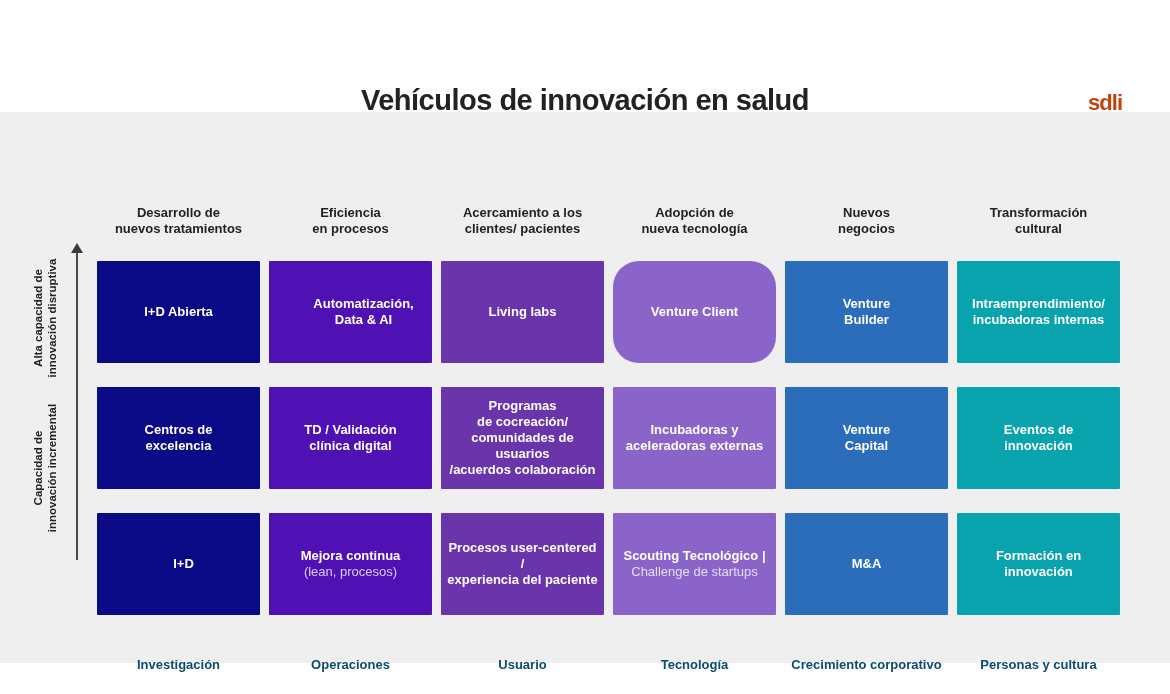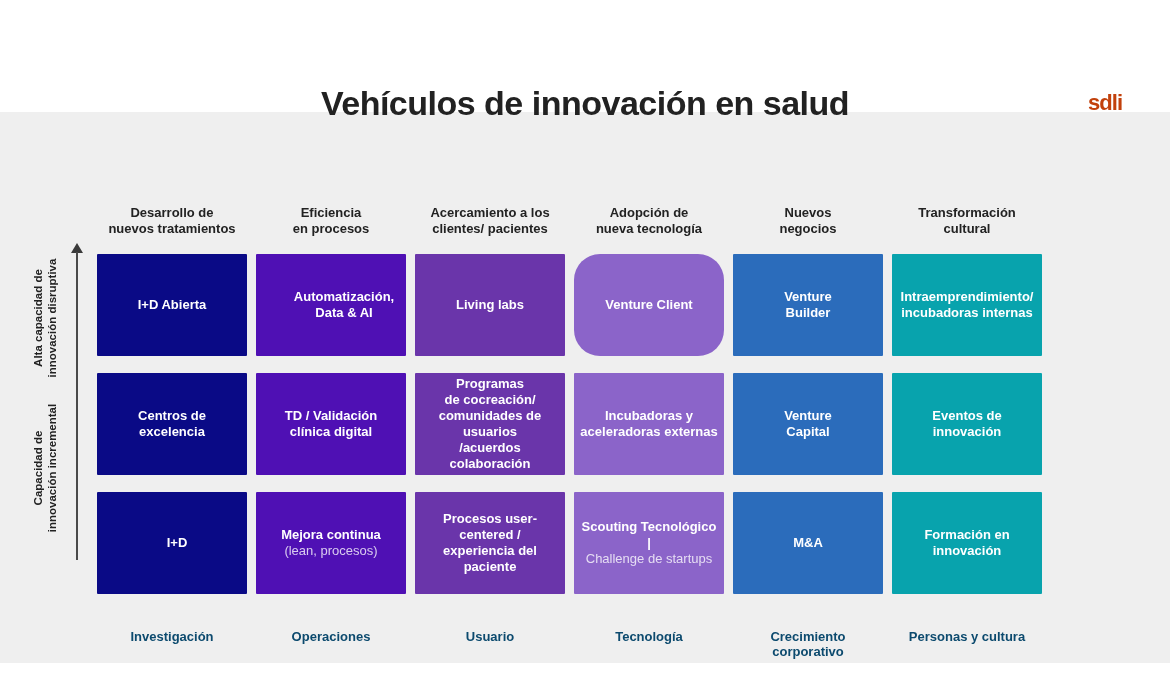--- a/index.html
+++ b/index.html
@@ -7,21 +7,21 @@
     width:1170px;height:694px;position:relative;overflow:hidden;
     background:#ffffff;
     font-family:"Liberation Sans","DejaVu Sans",sans-serif;
     color:#1c1c1c;
   }
   .canvas{
     position:absolute;left:0;top:112px;width:1170px;height:551px;
   }
   .page-title{
     position:absolute;left:0;top:84px;width:1170px;text-align:center;
-    font-size:34px;font-weight:bold;letter-spacing:-0.5px;color:#222222;
+    font-size:29px;font-weight:bold;letter-spacing:-0.5px;color:#222222;
   }
   .brand{
     position:absolute;top:90px;right:48px;
     font-size:22px;font-weight:bold;letter-spacing:-1px;color:#c2410c;
   }
   
   .axis-line{position:absolute;left:76px;top:252px;width:2px;height:308px;background:#4a4a4a;}
   .axis-head{
     position:absolute;left:71px;top:243px;width:0;height:0;
     border-left:6px solid transparent;border-right:6px solid transparent;
@@ -30,21 +30,21 @@
   .vlabel{
     position:absolute;width:160px;text-align:center;
     transform:rotate(-90deg);
     font-size:11.5px;font-weight:bold;line-height:14px;color:#222222;
     white-space:pre-line;
   }
   .vlabel.top{left:-35px;top:304px;}
   .vlabel.bottom{left:-35px;top:454px;}
   
   .grid{position:absolute;left:97px;top:182px;display:flex;gap:9px;}
-  .col{width:150px;display:flex;flex-direction:column;gap:17px;}
+  .col{width:163px;display:flex;flex-direction:column;gap:24px;}
   .col-header{
     height:55px;display:flex;align-items:flex-end;justify-content:center;
     text-align:center;font-size:13px;font-weight:bold;line-height:16px;
     color:#222222;white-space:pre-line;
   }
   .cell{
     height:102px;display:flex;align-items:center;justify-content:center;
     text-align:center;padding:0 6px;box-sizing:border-box;border-radius:1px;
   }
   .cell-main{

